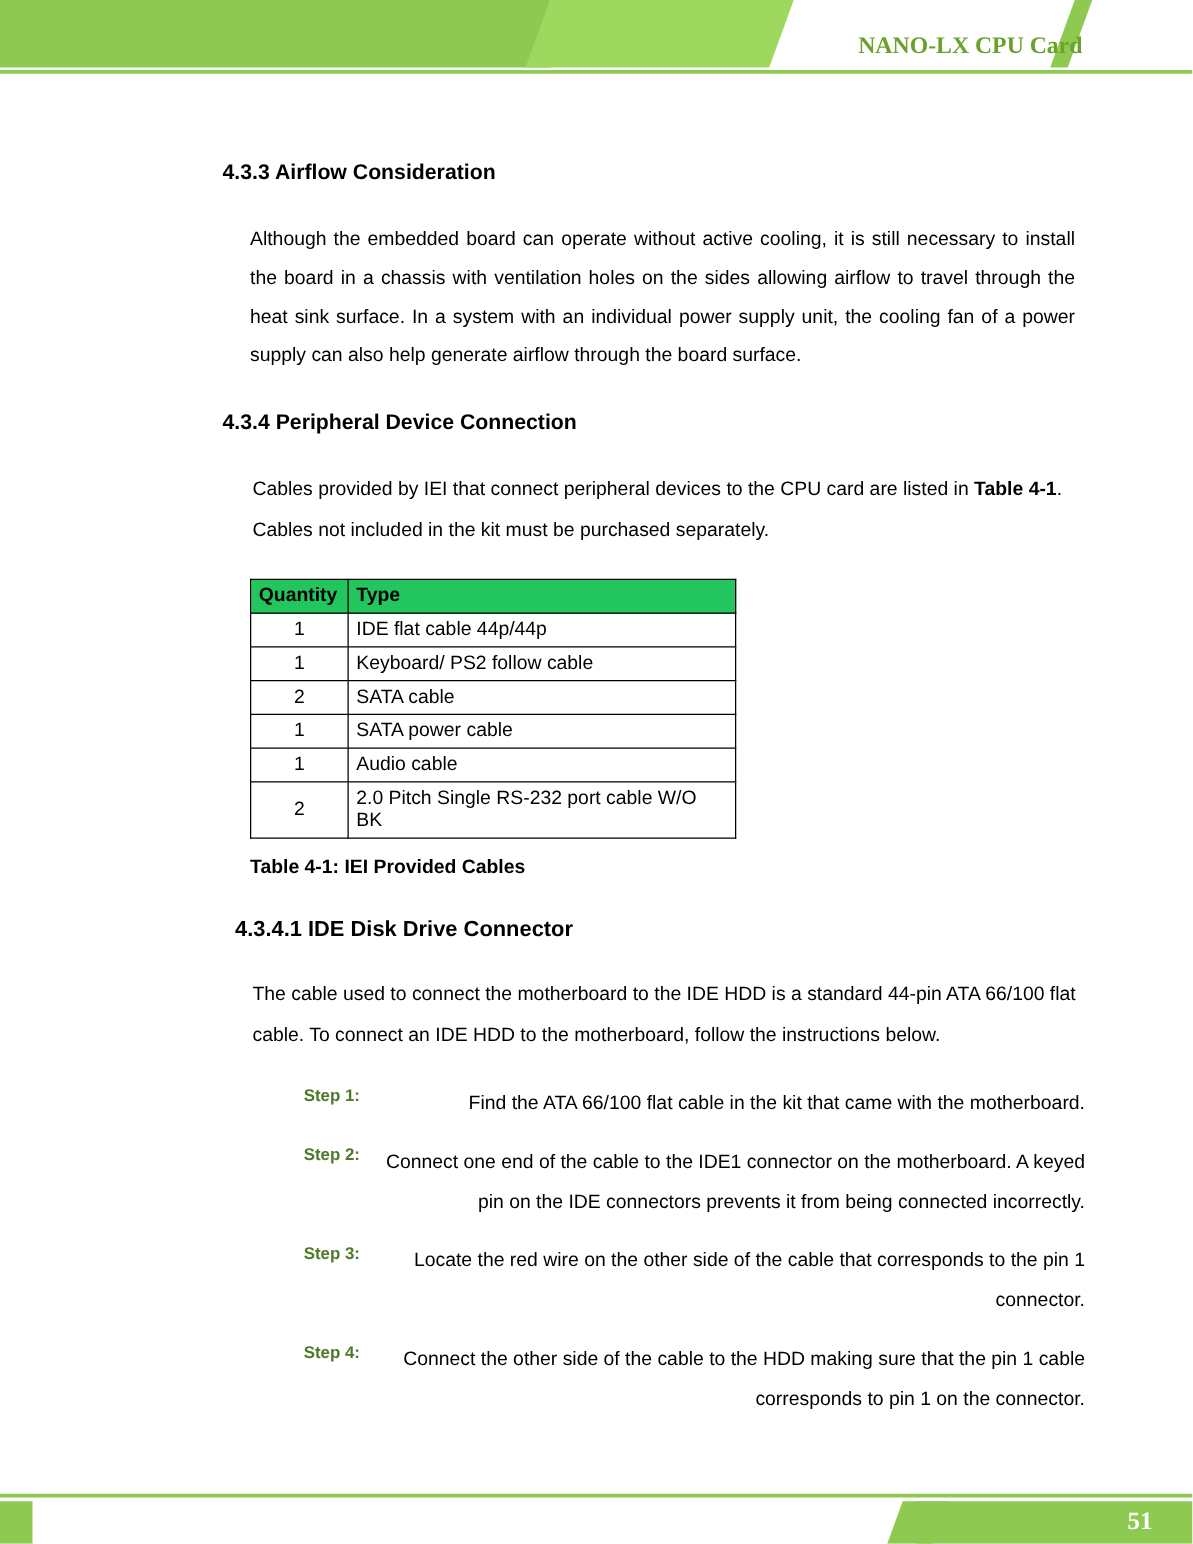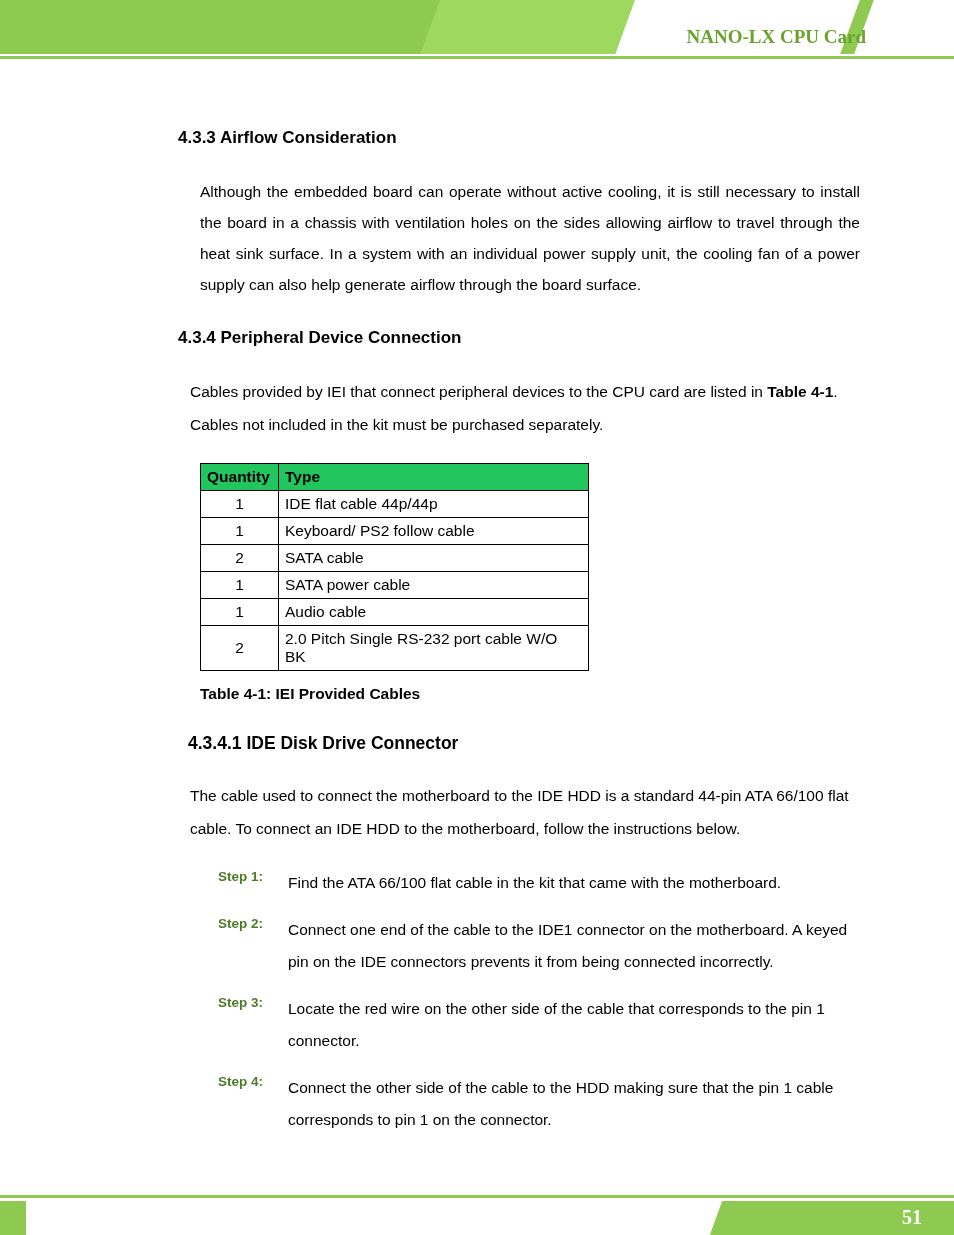--- a/index.html
+++ b/index.html
@@ -22,31 +22,31 @@
   .ftr-mid    { position: absolute; left: 40px; bottom: 0; width: 700px; height: 34px; background: #fff; }
   .ftr-right  { position: absolute; right: 0; bottom: 0; width: 220px; height: 34px; background: #8ec951; }
   .ftr-right::before { content: ""; position: absolute; left: -18px; top: 0; width: 36px; height: 34px; background: #8ec951; transform: skewX(-20deg); }
   .ftr-num    { position: absolute; right: 32px; bottom: 6px; font-family: "Times New Roman", serif; font-weight: bold; color: #fff; font-size: 20px; }
 
   
   .content { position: absolute; left: 178px; top: 128px; width: 690px; }
   h3.sec   { font-size: 17px; font-weight: bold; margin-bottom: 28px; }
   h3.sub   { font-size: 17.5px; font-weight: bold; margin: 30px 0 26px 10px; }
   p.body   { font-size: 15.5px; line-height: 2.0; text-align: justify; margin: 0 0 28px 22px; width: 660px; }
-  p.body2  { font-size: 15.5px; line-height: 2.1; margin: 0 0 22px 12px; width: 660px; }
+  p.body2  { font-size: 15.5px; line-height: 2.1; margin: 0 0 22px 24px; width: 660px; }
   .tbl-wrap { margin: 0 0 14px 22px; }
   table.cables { border-collapse: collapse; }
   table.cables th, table.cables td { border: 1px solid #000; font-size: 15.5px; padding: 4px 6px; text-align: left; }
   table.cables th { background: #22c55e; font-weight: bold; }
   table.cables td.qty { text-align: center; width: 78px; }
   table.cables td.typ { width: 310px; }
   .caption { font-size: 15.5px; font-weight: bold; margin: 0 0 0 22px; }
 
   .steps { margin: 4px 0 0 40px; }
-  .step  { display: flex; margin-bottom: 14px; }
+  .step  { display: flex; margin-bottom: 14px; text-align: right; }
   .step-label { flex: 0 0 70px; color: #4f7a2a; font-weight: bold; font-size: 13.5px; padding-top: 2px; }
   .step-text  { flex: 1; font-size: 15.5px; line-height: 2.1; }
   .bold { font-weight: bold; }
 </style>
 </head>
 <body>
 
 <div class="page">
 
   <div class="hdr">

